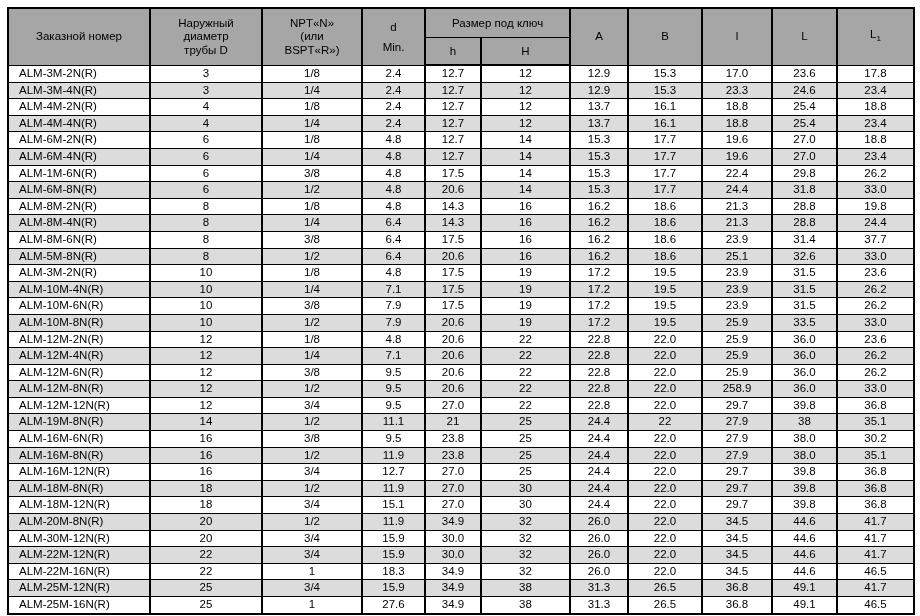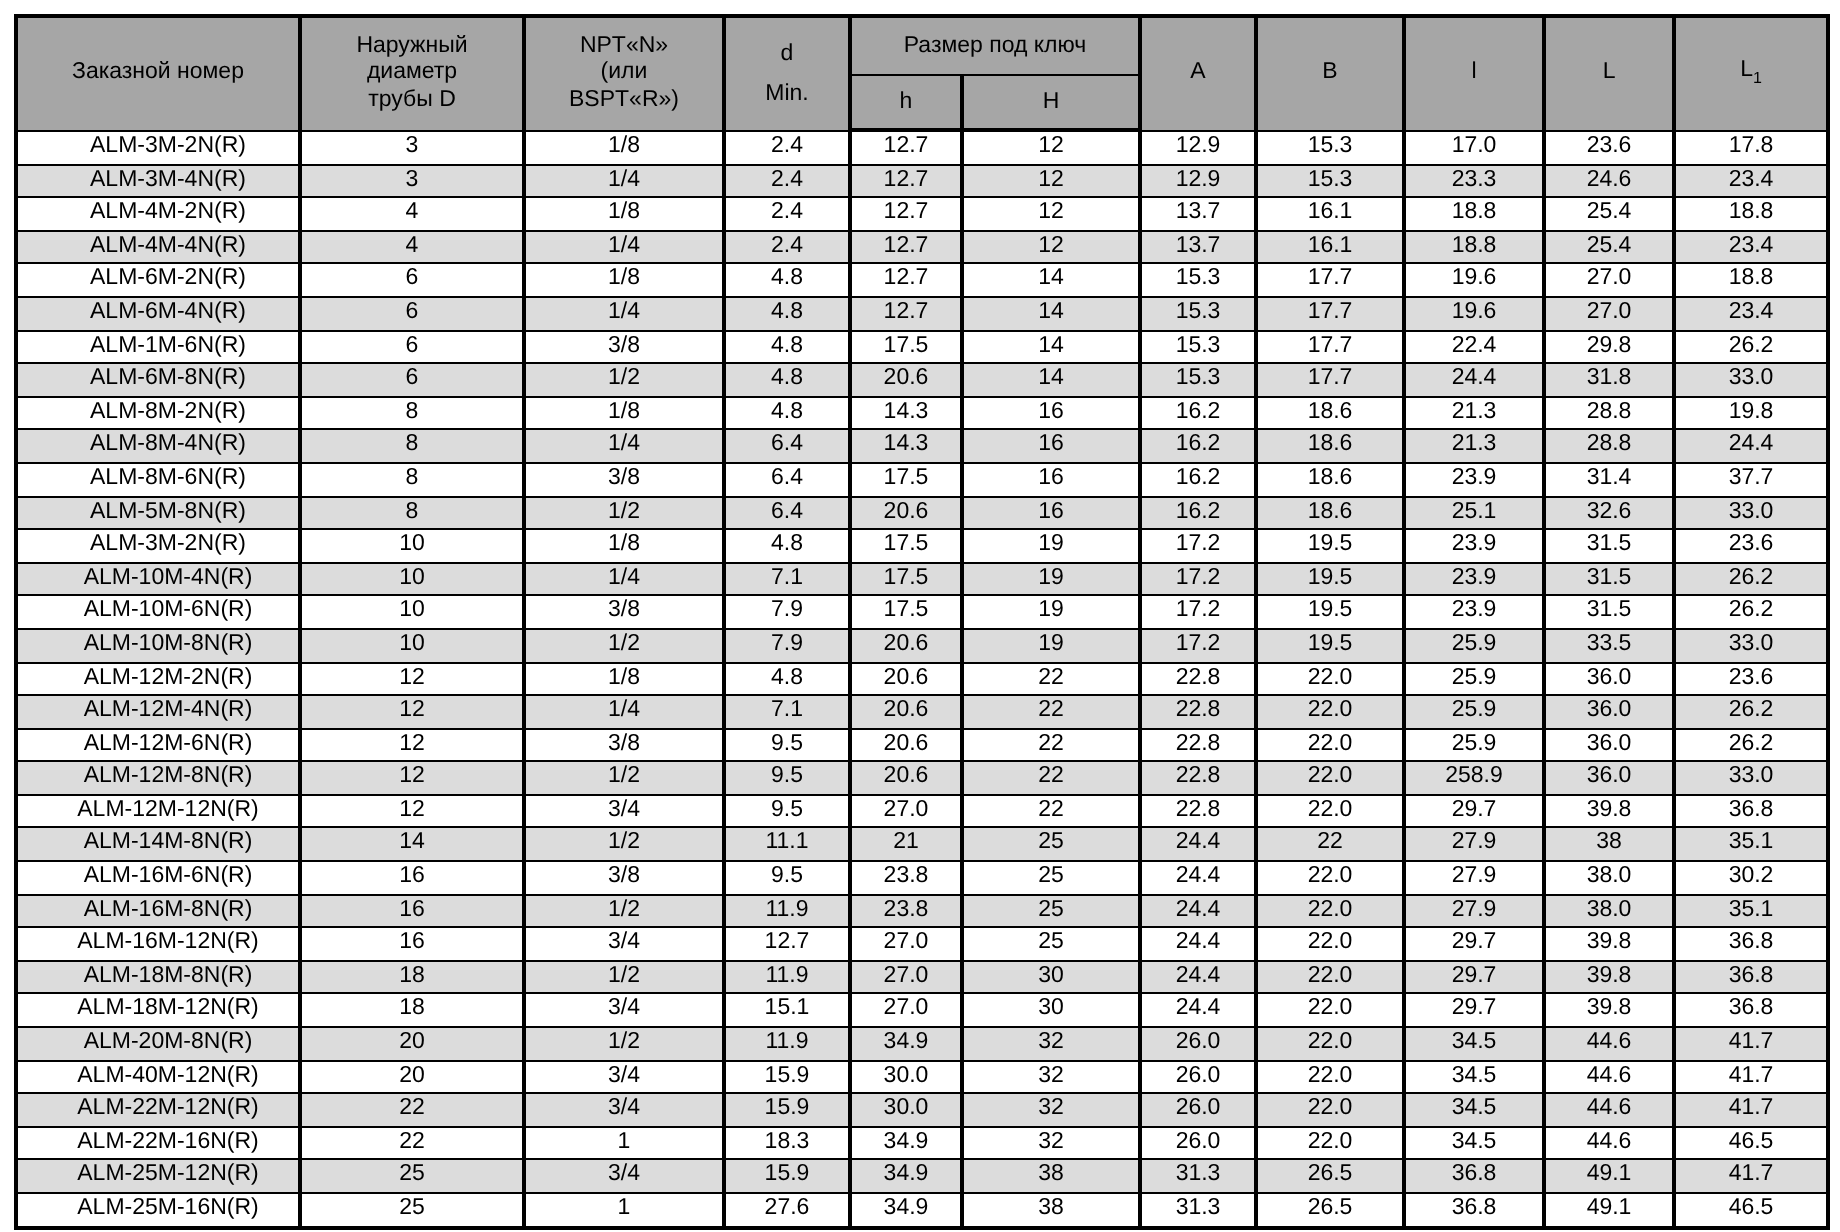--- a/index.html
+++ b/index.html
@@ -46,21 +46,21 @@
   th .ln{display:block;line-height:13.5px;}
   th .ln-wide{display:block;line-height:20px;}
   sub{font-size:8px;vertical-align:sub;}
   tbody td{
     font-size:11.5px;
     height:15.6px;
     line-height:15.6px;
     background:var(--row-bg);
   }
   tbody tr:nth-child(even) td{background:var(--row-alt-bg);}
-  tbody td:first-child{text-align:center;padding-left:10px;}
+  tbody td:first-child{text-align:left;padding-left:10px;}
 </style>
 </head>
 <body>
 
 <table class="spec">
   <colgroup>
     <col style="width:142px">
       <col style="width:112px">
       <col style="width:100px">
     <col style="width:63px">
@@ -370,21 +370,21 @@
       <td>9.5</td>
       <td>27.0</td>
       <td>22</td>
       <td>22.8</td>
       <td>22.0</td>
       <td>29.7</td>
       <td>39.8</td>
       <td>36.8</td>
     </tr>
       <tr>
-      <td>ALM-14M-8N(R)</td>
+      <td>ALM-19M-8N(R)</td>
       <td>14</td>
       <td>1/2</td>
       <td>11.1</td>
       <td>21</td>
       <td>25</td>
       <td>24.4</td>
       <td>22</td>
       <td>27.9</td>
       <td>38</td>
       <td>35.1</td>
@@ -461,21 +461,21 @@
       <td>11.9</td>
       <td>34.9</td>
       <td>32</td>
       <td>26.0</td>
       <td>22.0</td>
       <td>34.5</td>
       <td>44.6</td>
       <td>41.7</td>
     </tr>
       <tr>
-      <td>ALM-40M-12N(R)</td>
+      <td>ALM-30M-12N(R)</td>
       <td>20</td>
       <td>3/4</td>
       <td>15.9</td>
       <td>30.0</td>
       <td>32</td>
       <td>26.0</td>
       <td>22.0</td>
       <td>34.5</td>
       <td>44.6</td>
       <td>41.7</td>

